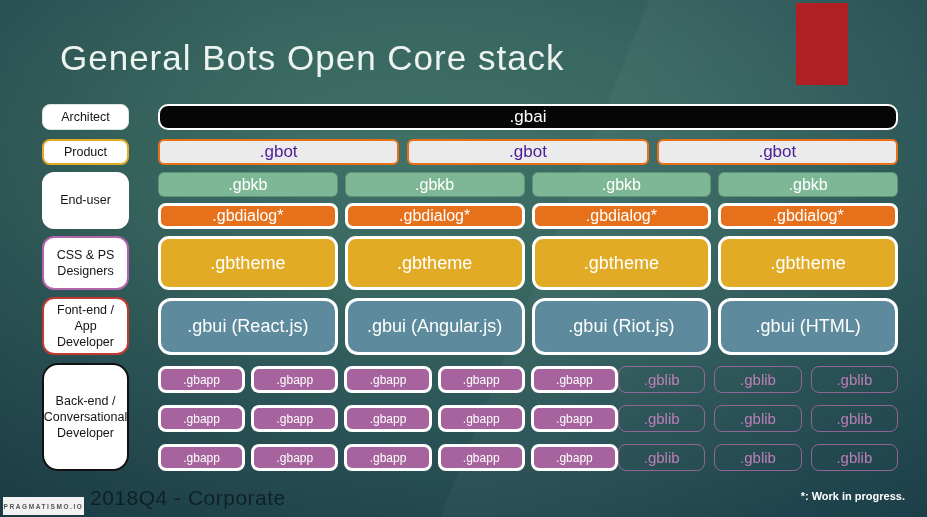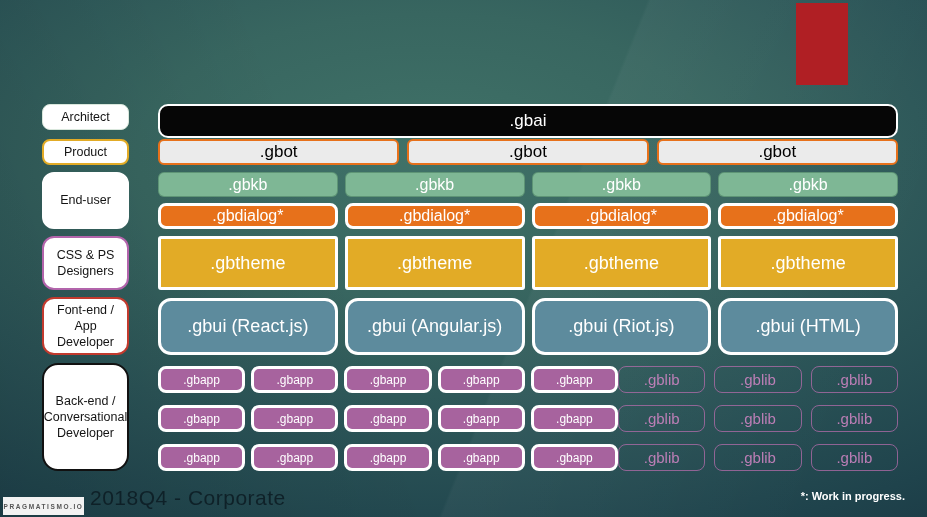--- a/index.html
+++ b/index.html
@@ -38,54 +38,55 @@
   .label-enduser{top:172px;height:57px;border:2px solid #ffffff;border-radius:12px;}
   .label-designers{top:236px;height:54px;border:2px solid #b264ab;border-radius:12px;}
   .label-frontend{top:297px;height:58px;border:2.5px solid #c23a2e;border-radius:12px;}
   .label-backend{top:363px;height:108px;border:2px solid #111111;border-radius:16px;}
   
   .row{left:158px;width:740px;display:flex;z-index:3;box-sizing:border-box;}
   .box{
     flex:1;display:flex;align-items:center;justify-content:center;
     color:#ffffff;border-radius:8px;box-sizing:border-box;white-space:nowrap;
   }
-  .row-gbai{top:104px;height:34px;}
+  .row-gbai{top:104px;height:26px;}
   .row-gbot{top:139px;height:26px;gap:8px;}
   .row-gbkb{top:172px;height:25px;gap:7px;}
   .row-gbdialog{top:203px;height:26px;gap:7px;}
   .row-gbtheme{top:236px;height:54px;gap:7px;}
   .row-gbui{top:298px;height:57px;gap:7px;}
   .row-apps{height:27px;}
   .row-apps1{top:366px;}
   .row-apps2{top:405px;}
   .row-apps3{top:444px;}
   .gbapp-group{width:460px;display:flex;gap:6px;}
   .gblib-group{flex:1;display:flex;gap:9px;}
   .gbai-box{background:#060606;border:2px solid #ffffff;border-radius:10px;font-size:17px;}
-  .gbot-box{background:#ebebeb;border:2px solid #e7711b;color:#000000;font-size:17px;border-radius:6px;}
+  .gbot-box{background:#ebebeb;border:2px solid #e7711b;color:#4c1d95;font-size:17px;border-radius:6px;}
   .gbkb-box{background:#7eb795;border:1px solid rgba(35,85,60,0.35);font-size:16px;border-radius:6px;}
   .gbdialog-box{background:#e7711b;border:3px solid #ffffff;font-size:16px;}
-  .gbtheme-box{background:#e2ab26;border:3px solid #ffffff;border-radius:3px;font-size:18px;}
+  .gbtheme-box{background:#e2ab26;border:3px solid #ffffff;border-radius:11px;font-size:18px;}
   .gbui-box{background:#5d8b9d;border:3px solid #ffffff;border-radius:13px;font-size:18px;}
   .gbapp-box{background:#a7639e;border:3px solid #ffffff;font-size:12px;}
   .gblib-box{background:transparent;border:1.5px solid rgba(180,108,171,0.75);color:rgba(200,130,190,0.92);font-size:15px;}
   
   .brand-badge{
     left:3px;top:497px;width:81px;height:18px;background:#f2f2f2;z-index:3;
     display:flex;align-items:center;justify-content:center;
     font-size:6.5px;letter-spacing:1.6px;color:#555555;font-weight:bold;white-space:nowrap;
   }
   .footer-caption{left:90px;top:486px;font-size:21px;color:rgba(12,27,34,0.85);letter-spacing:0.5px;z-index:3;white-space:nowrap;}
   .footnote{right:22px;top:490px;font-size:11px;color:#ffffff;font-weight:bold;z-index:3;white-space:nowrap;}
 </style>
 </head>
 <body>
 
 <div class="slide">
 
+  <div class="abs title">General Bots Open Core stack</div>
 
   <div class="abs logo-band"></div>
 
   <div class="abs label label-architect">Architect</div>
   <div class="abs label label-product">Product</div>
   <div class="abs label label-enduser">End-user</div>
   <div class="abs label label-designers">CSS &amp; PS Designers</div>
   <div class="abs label label-frontend">Font-end / App Developer</div>
   <div class="abs label label-backend">Back-end / Conversational Developer</div>
 

